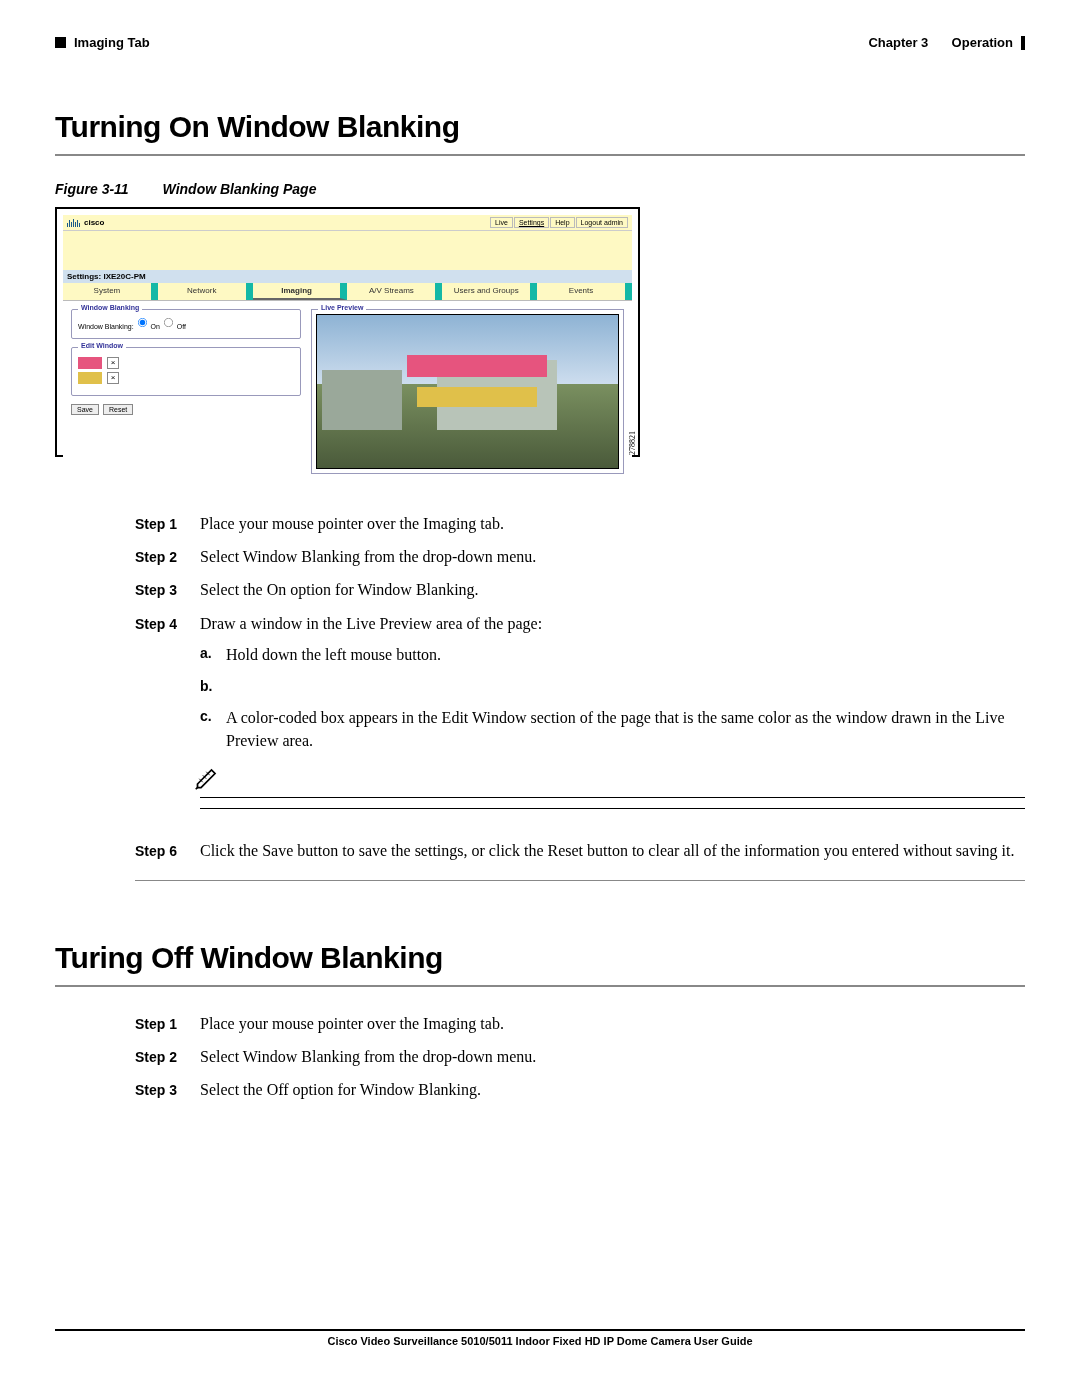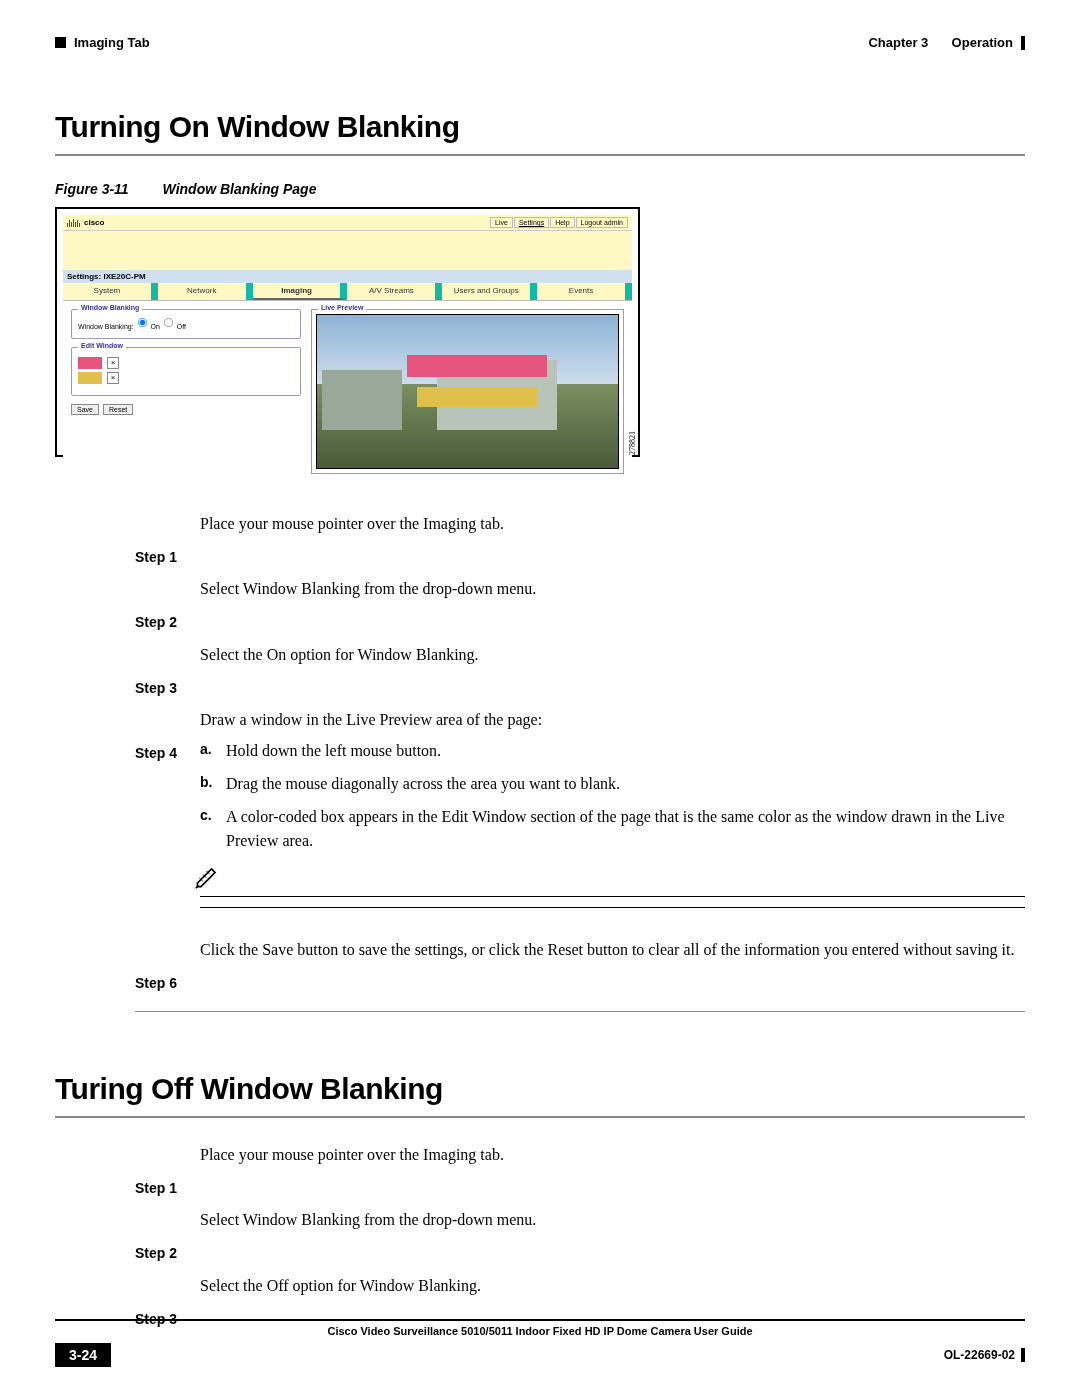--- a/index.html
+++ b/index.html
@@ -74,38 +74,38 @@
   .col-right { flex:1; }
   .preview-fs { border:1px solid #99b; padding:4px; position:relative; }
   .preview-fs .legend { position:absolute; top:-6px; left:6px; background:#fff; padding:0 3px; color:#339; font-weight:bold; font-size:7px; }
   .preview-img { width:100%; height:155px; border:1px solid #000; background: linear-gradient(to bottom, #8eb3d4 0%, #cdddee 45%, #7a9060 45%, #4a5a3a 100%); position:relative; overflow:hidden; }
   .bldg { position:absolute; background:#9aa89a; }
   .mask1 { position:absolute; left:90px; top:40px; width:140px; height:22px; background:#e6547e; }
   .mask2 { position:absolute; left:100px; top:72px; width:120px; height:20px; background:#e0c04a; }
   .sideno { position:absolute; right:1px; bottom:0; font-size:8px; writing-mode: vertical-rl; transform: rotate(180deg); }
   .steps { margin-left: 80px; }
   .step-row { display:flex; margin-bottom: 10px; font-size:16px; line-height:1.45; }
-  .step-label { flex:0 0 65px; font-family: Arial, Helvetica, sans-serif; font-weight:bold; font-size:14px; padding-top:2px;margin-top:33px; }
+  .step-label { flex:0 0 65px; font-family: Arial, Helvetica, sans-serif; font-weight:bold; font-size:14px; padding-top:2px; }
   .step-body { flex:1; }
   .sub-list { margin-top:8px; }
   .sub-item { display:flex; margin-bottom:10px; }
   .sub-label { flex:0 0 26px; font-family: Arial, Helvetica, sans-serif; font-weight:bold; font-size:14px; }
   .note-row { display:flex; align-items:flex-start; gap:14px; margin:8px 0 0 0; }
   .note-icon { width:28px; height:28px; }
   .note-icon svg { width:100%; height:100%; }
   .note-label { font-family: Arial, Helvetica, sans-serif; font-weight:bold; font-size:14px; flex:0 0 45px; padding-top:4px; }
   .note-rule { border:0; border-top:1px solid #000; margin:6px 0 10px 0; }
   .note-bot-rule { border:0; border-top:1px solid #000; margin:10px 0 20px 0; }
   .sec-end-rule { border:0; border-top:1.5px solid #888; margin: 18px 0 60px 0; margin-left:80px; }
   .footer {
     position:absolute; left:55px; right:55px; bottom:30px;
     font-family: Arial, Helvetica, sans-serif;
   }
   .footer-rule { border:0; border-top:2px solid #000; margin-bottom:4px; }
-  .footer-title { text-align:center; font-weight:bold; font-size:11px; margin-bottom:6px; }
+  .footer-title { text-align:center; font-weight:bold; font-size:11px; margin-bottom:20px; }
   .footer-bottom { display:flex; justify-content:space-between; align-items:center; }
   .page-badge { background:#000; color:#fff; font-weight:bold; padding:4px 14px; font-size:14px; }
   .docno { font-weight:bold; font-size:12px; display:flex; align-items:center; gap:6px; }
 </style>
 </head>
 <body>
 
 <div class="header-row">
   <div class="header-left">
     <span class="sq"></span>
@@ -217,21 +217,20 @@
     <div class="step-label">Step 4</div>
     <div class="step-body">
       <span>Draw a window in the Live Preview area of the page:</span>
       <div class="sub-list">
         <div class="sub-item">
           <div class="sub-label">a.</div>
           <div>Hold down the left mouse button.</div>
         </div>
         <div class="sub-item">
           <div class="sub-label">b.</div>
-          <div>Drag the mouse diagonally across the area you want to blank.</div>
         </div>
         <div class="sub-item">
           <div class="sub-label">c.</div>
           <div>A color-coded box appears in the Edit Window section of the page that is the same color as the window drawn in the Live Preview area.</div>
         </div>
       </div>
       
       <div class="note-row" style="margin-left:-6px;">
         <div class="note-icon">
           <svg viewBox="0 0 32 32">
@@ -266,20 +265,13 @@
   </div>
   <div class="step-row">
     <div class="step-label">Step 3</div>
     <div class="step-body">Select the Off option for Window Blanking.</div>
   </div>
 </div>
 
 <div class="footer">
   <hr class="footer-rule">
   <div class="footer-title">Cisco Video Surveillance 5010/5011 Indoor Fixed HD IP Dome Camera User Guide</div>
-  <div class="footer-bottom">
-    <div class="page-badge">3-24</div>
-    <div class="docno">
-      <span>OL-22669-02</span>
-      <span class="bar"></span>
-    </div>
-  </div>
 </div>
 
 </body></html>

